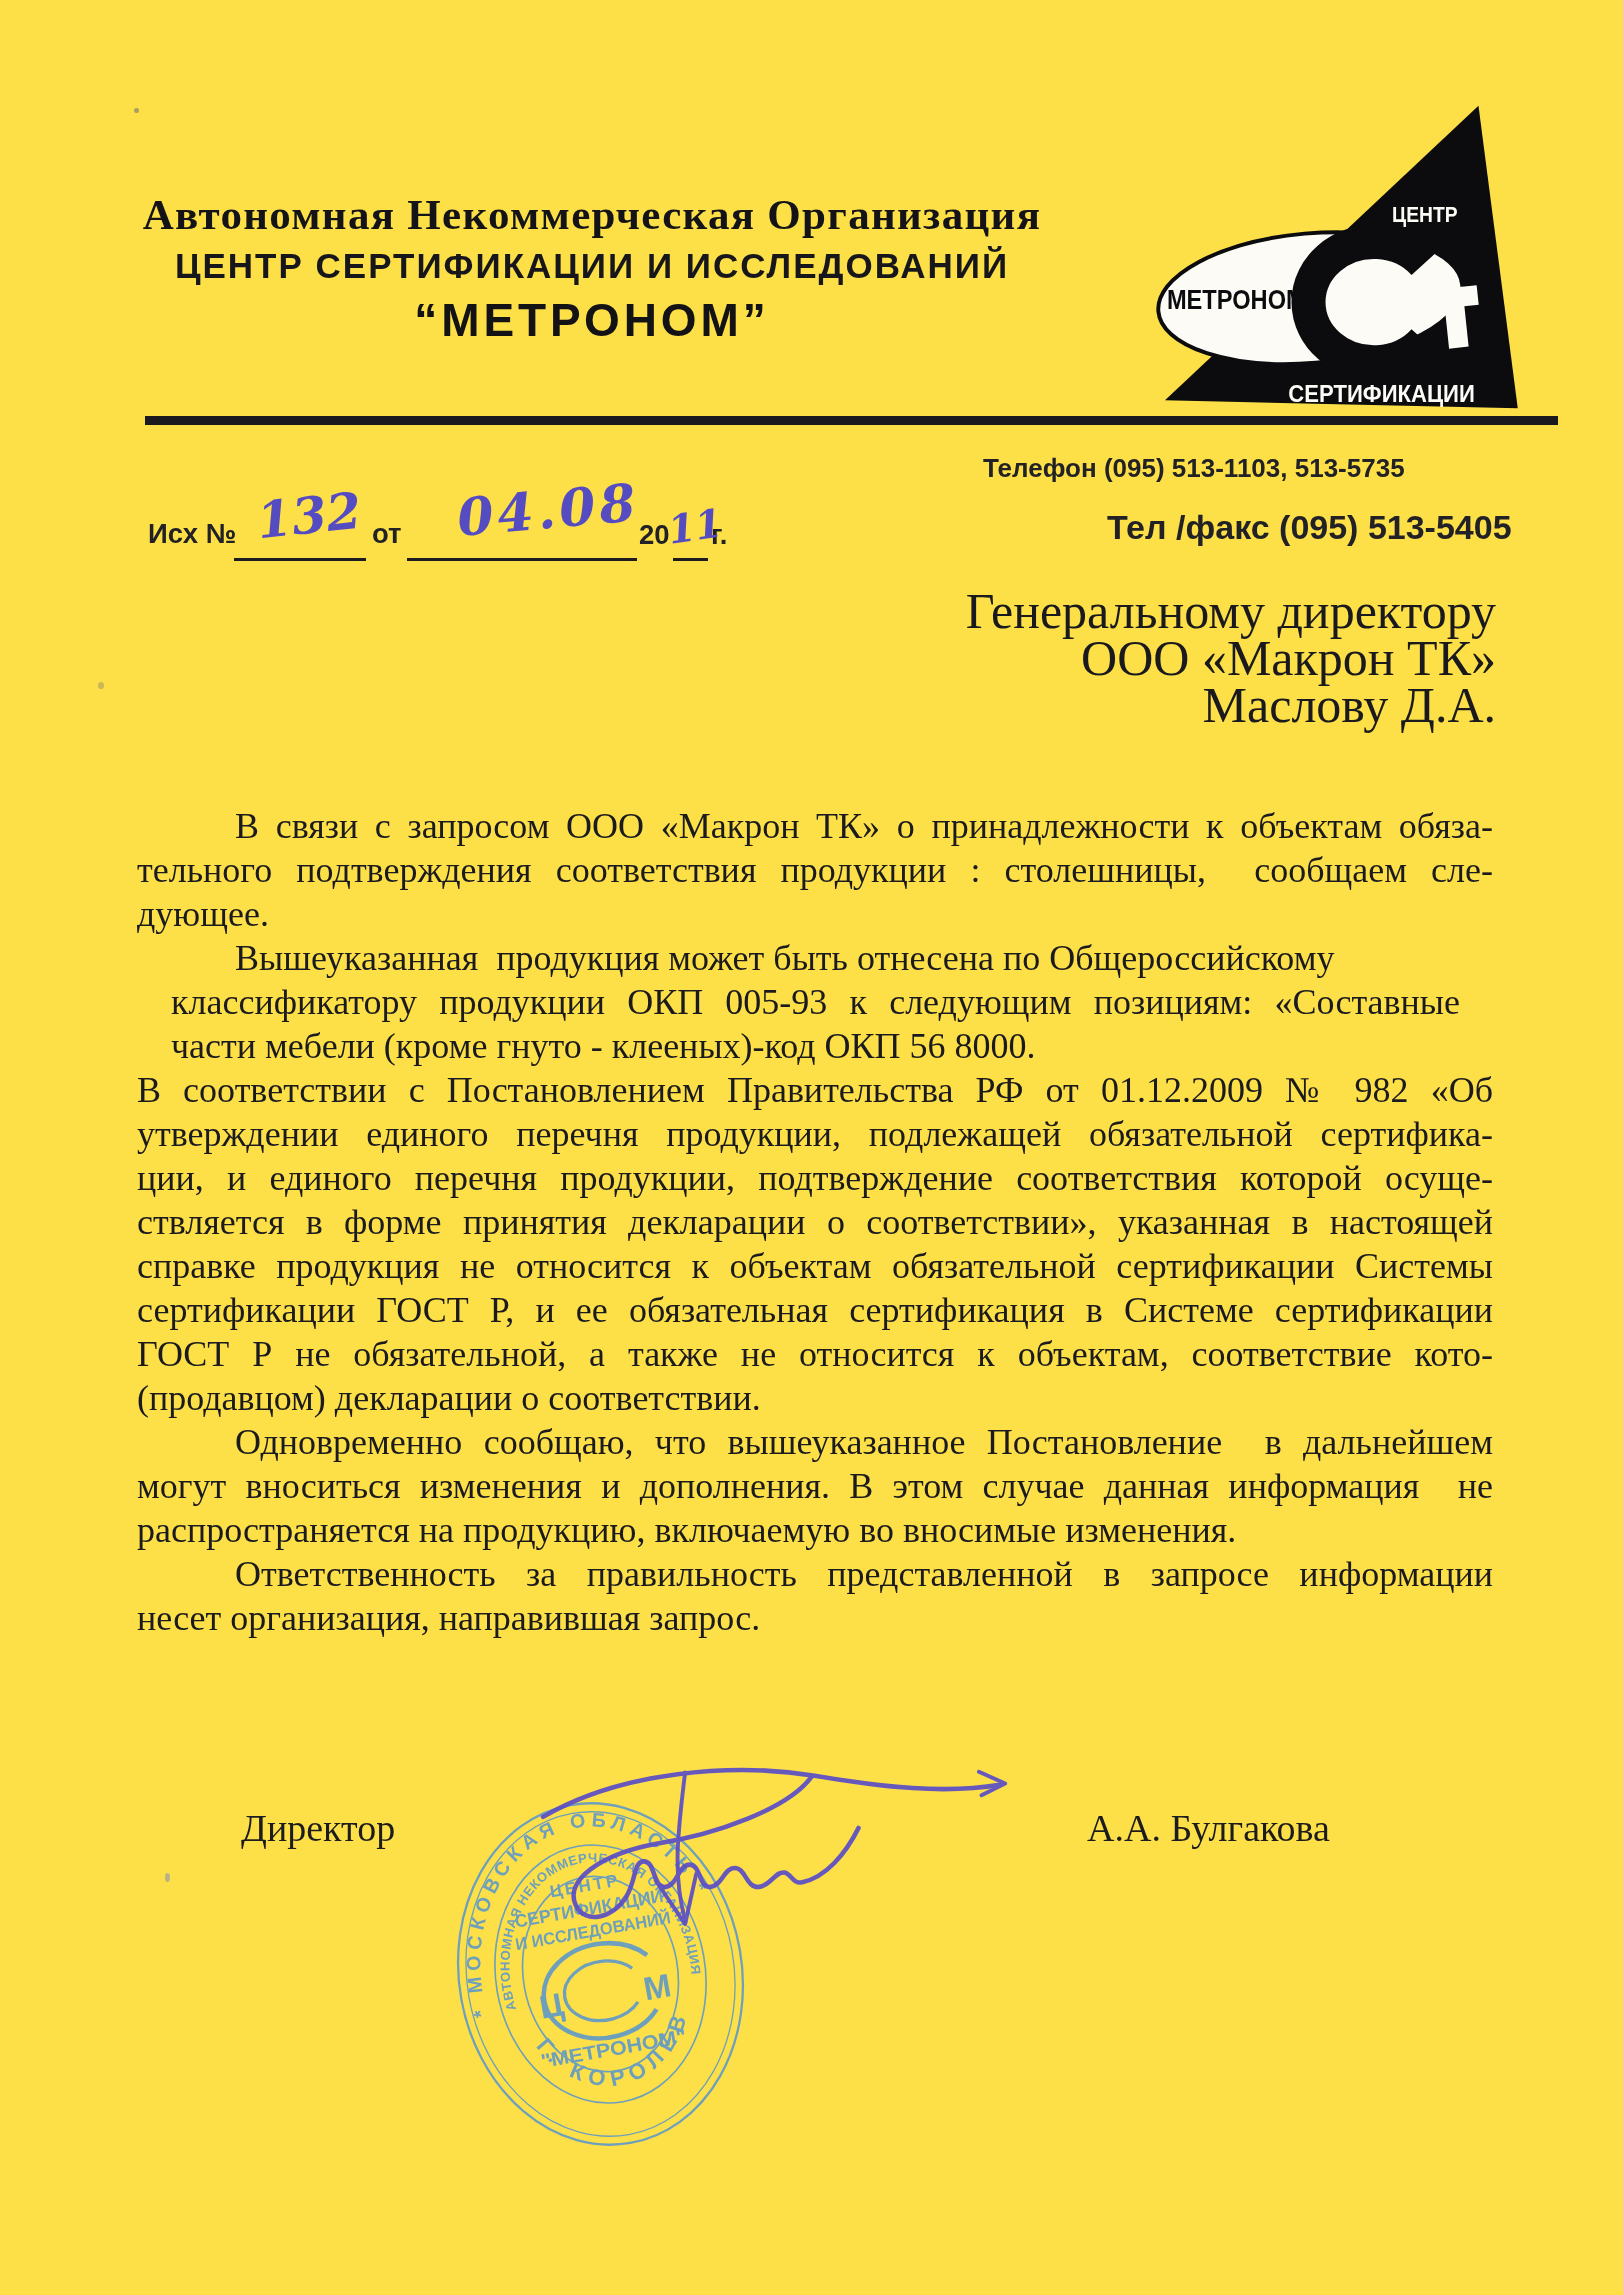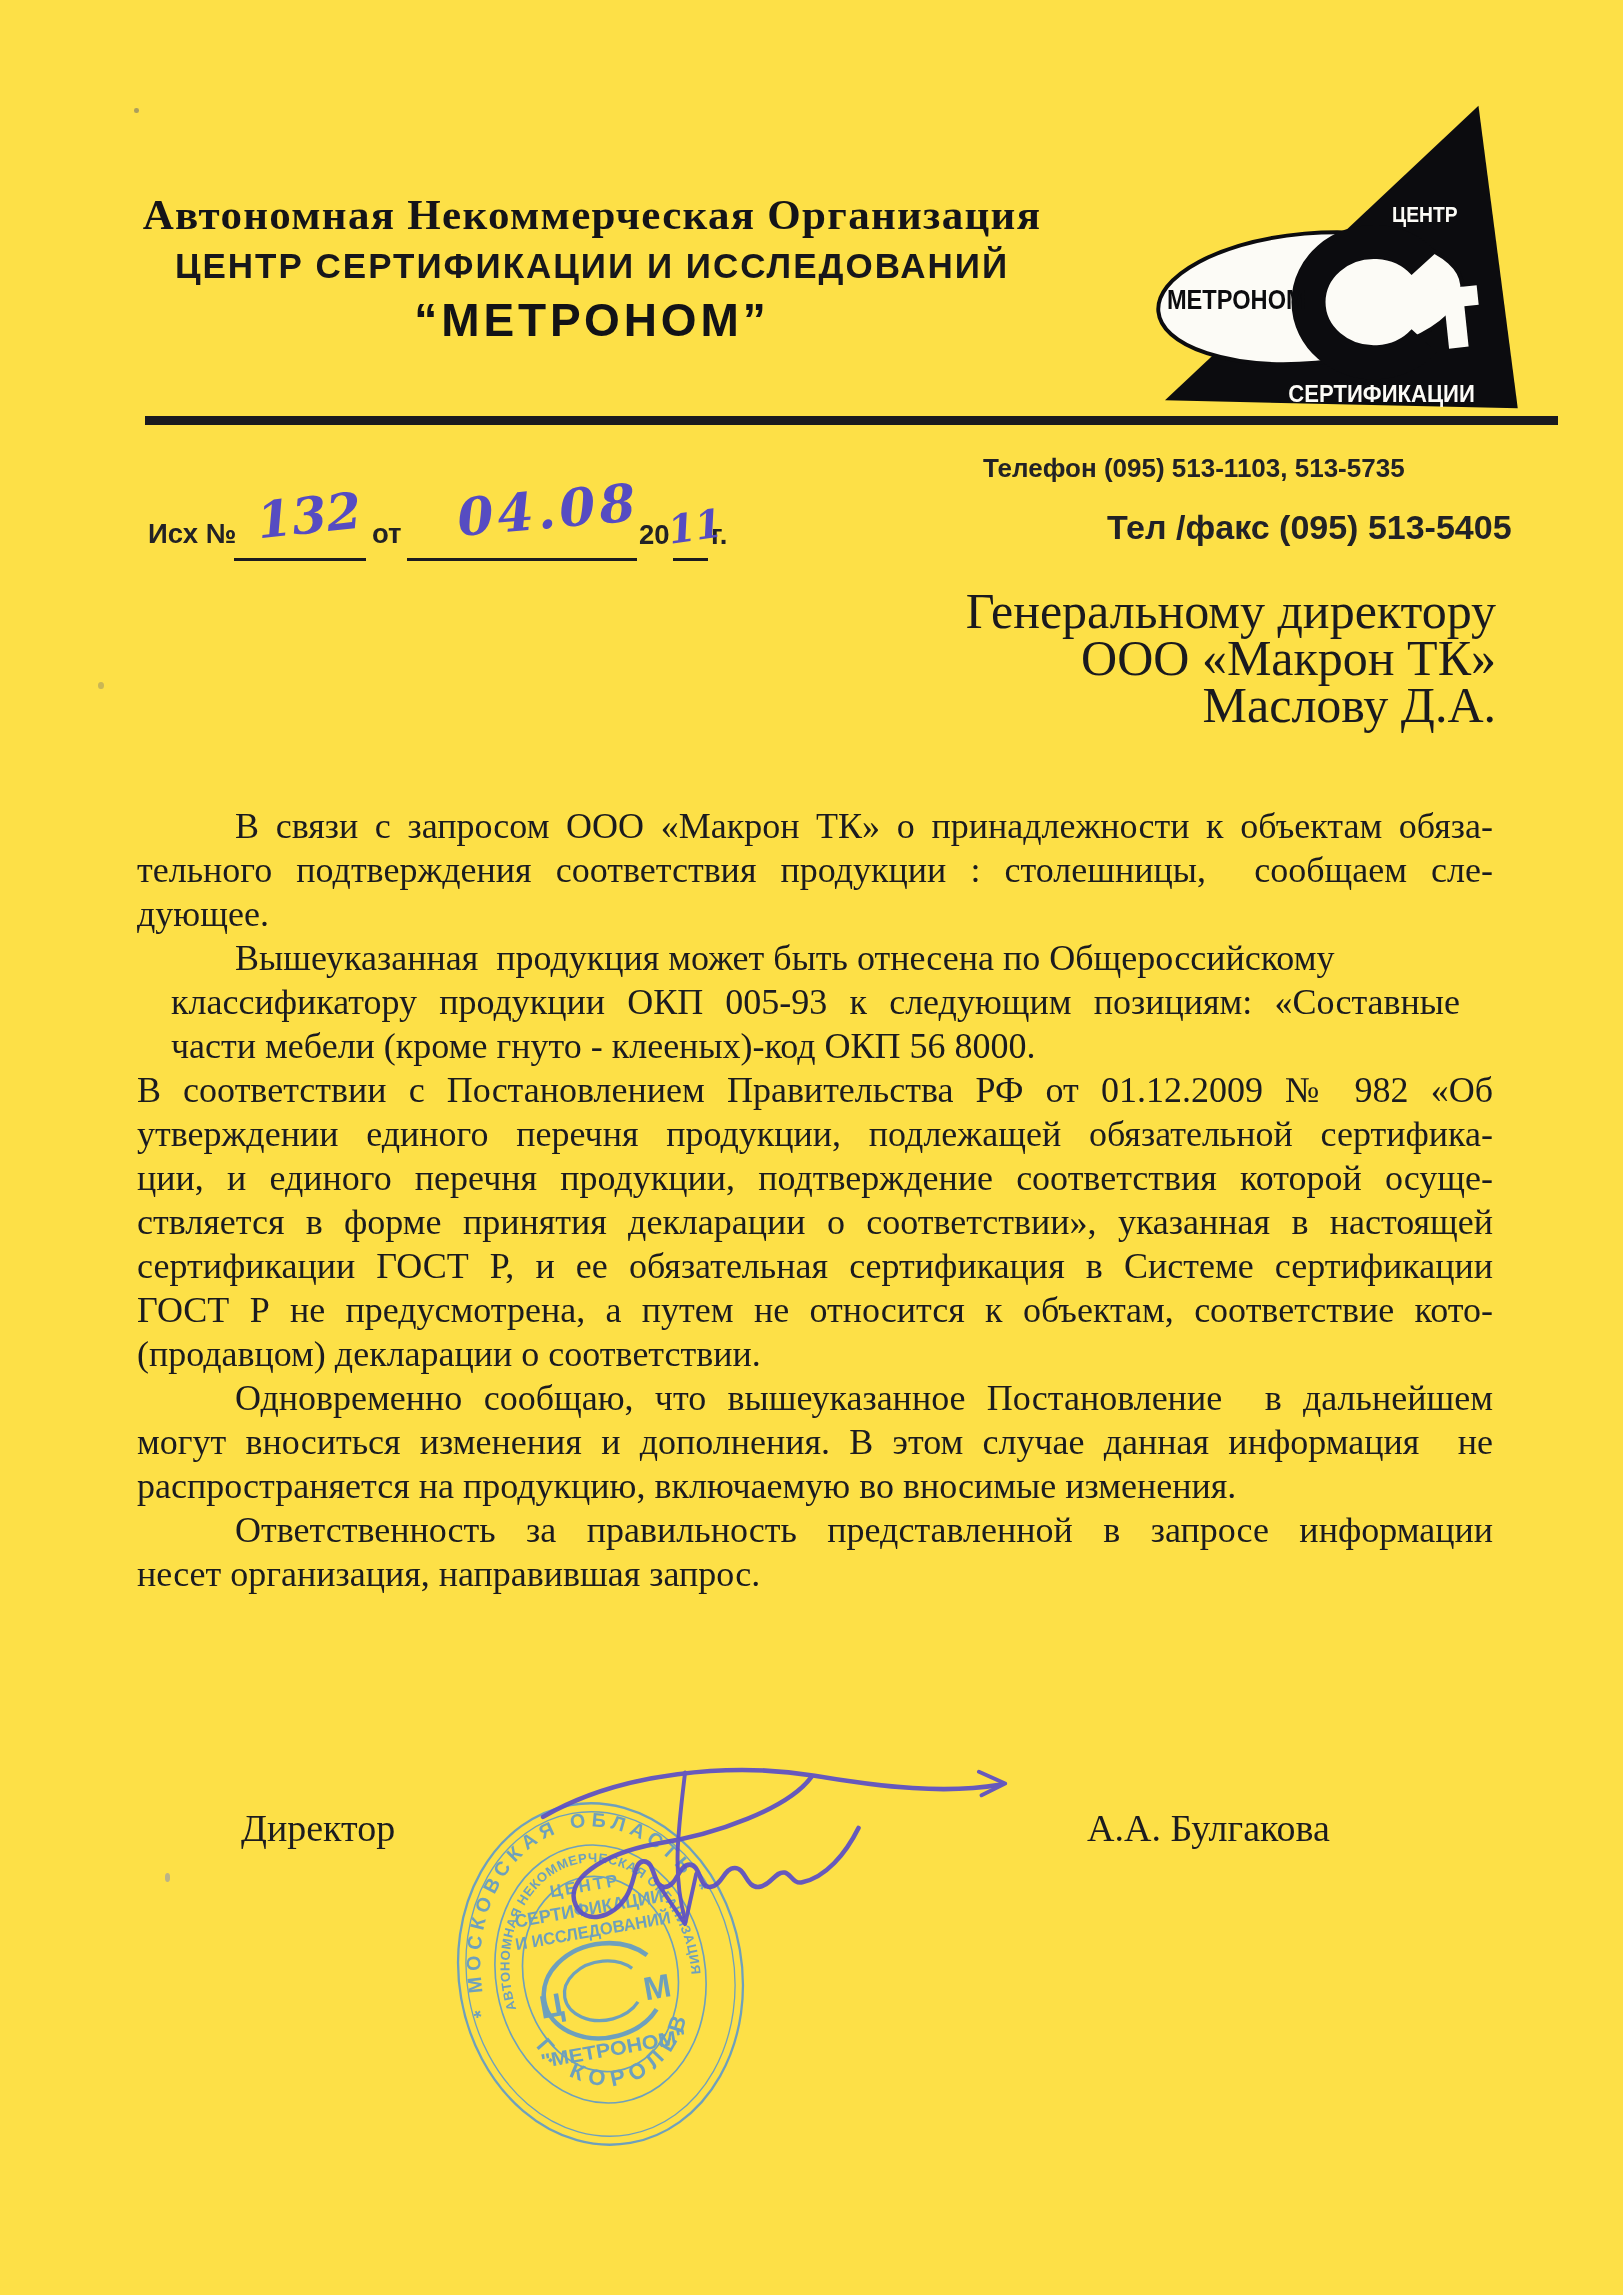--- a/index.html
+++ b/index.html
@@ -101,22 +101,23 @@
       <div class="bl ind">В связи с запросом ООО «Макрон ТК» о принадлежности к объектам обяза-</div>
       <div class="bl">тельного подтверждения соответствия продукции : столешницы,  сообщаем сле-</div>
       <div class="bl last">дующее.</div>
       <div class="bl ind last">Вышеуказанная  продукция может быть отнесена по Общероссийскому</div>
       <div class="bl sub">классификатору продукции ОКП 005-93 к следующим позициям: «Составные</div>
       <div class="bl last sub">части мебели (кроме гнуто - клееных)-код ОКП 56 8000.</div>
       <div class="bl">В соответствии с Постановлением Правительства РФ от 01.12.2009 № 982 «Об</div>
       <div class="bl">утверждении единого перечня продукции, подлежащей обязательной сертифика-</div>
       <div class="bl">ции, и единого перечня продукции, подтверждение соответствия которой осуще-</div>
       <div class="bl">ствляется в форме принятия декларации о соответствии», указанная в настоящей</div>
+      <div class="bl">справке продукция не относится к объектам обязательной сертификации Системы</div>
       <div class="bl">сертификации ГОСТ Р, и ее обязательная сертификация в Системе сертификации</div>
-      <div class="bl">ГОСТ Р не предусмотрена, а путем не относится к объектам, соответствие кото-</div>
+      <div class="bl">ГОСТ Р не обязательной, а также не относится к объектам, соответствие кото-</div>
       <div class="bl last">(продавцом) декларации о соответствии.</div>
       <div class="bl ind">Одновременно сообщаю, что вышеуказанное Постановление  в дальнейшем</div>
       <div class="bl">могут вноситься изменения и дополнения. В этом случае данная информация  не</div>
       <div class="bl last">распространяется на продукцию, включаемую во вносимые изменения.</div>
       <div class="bl ind">Ответственность за правильность представленной в запросе информации</div>
       <div class="bl last">несет организация, направившая запрос.</div>
     </div>
 
   <div class="abs sig-title">Директор</div>
   <div class="abs sig-name">А.А. Булгакова</div>

